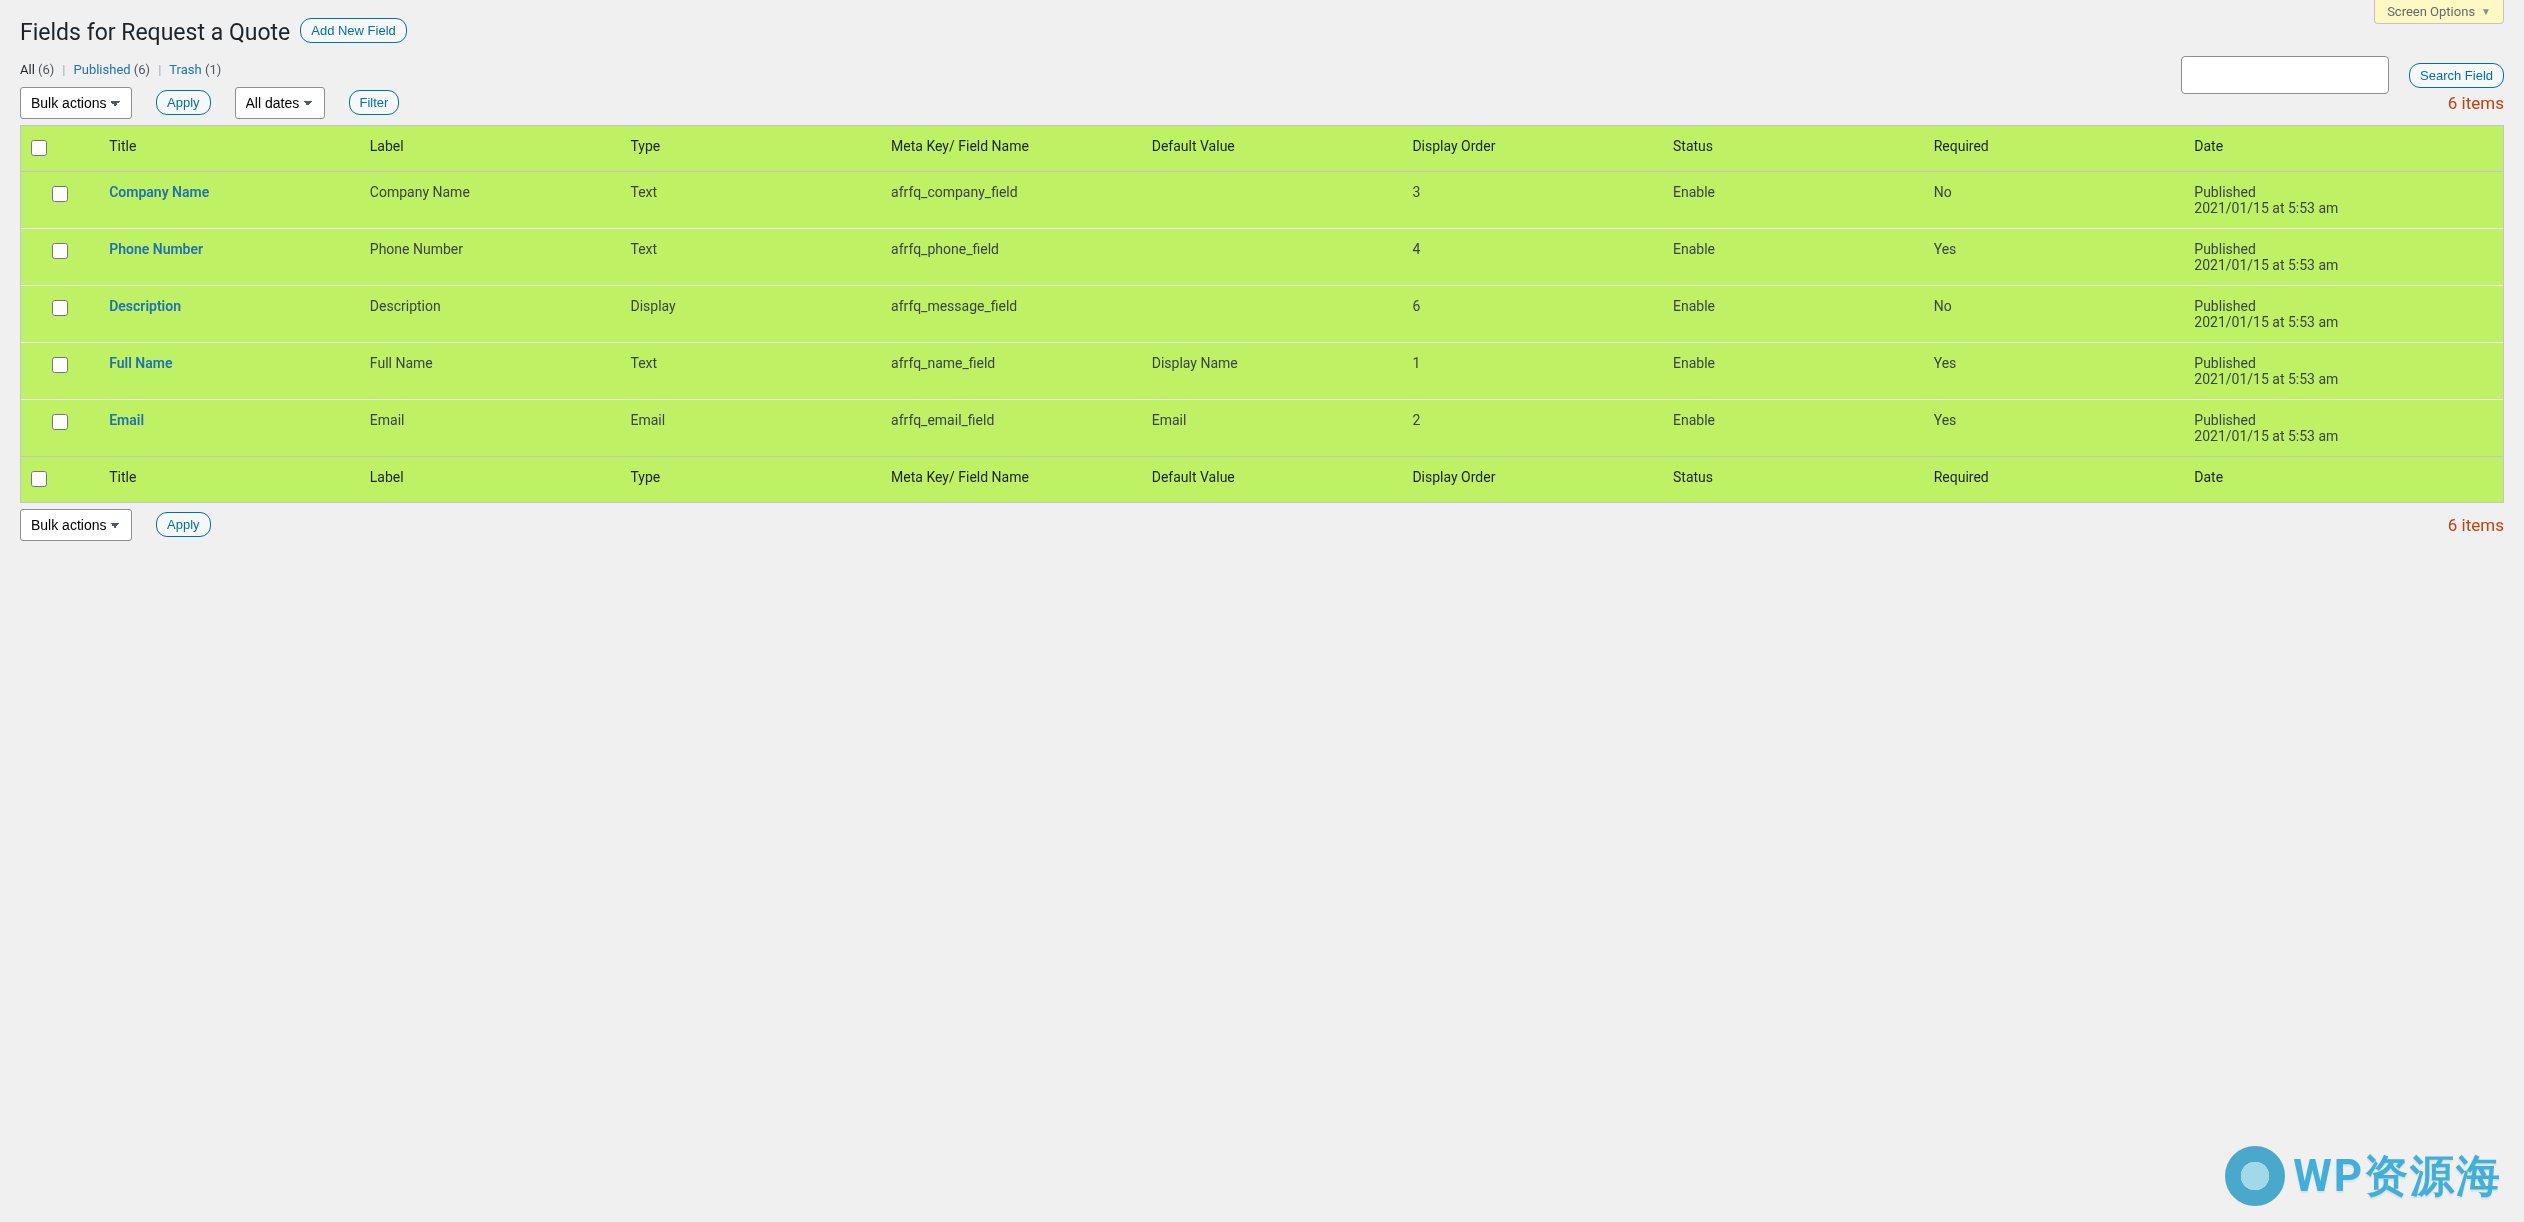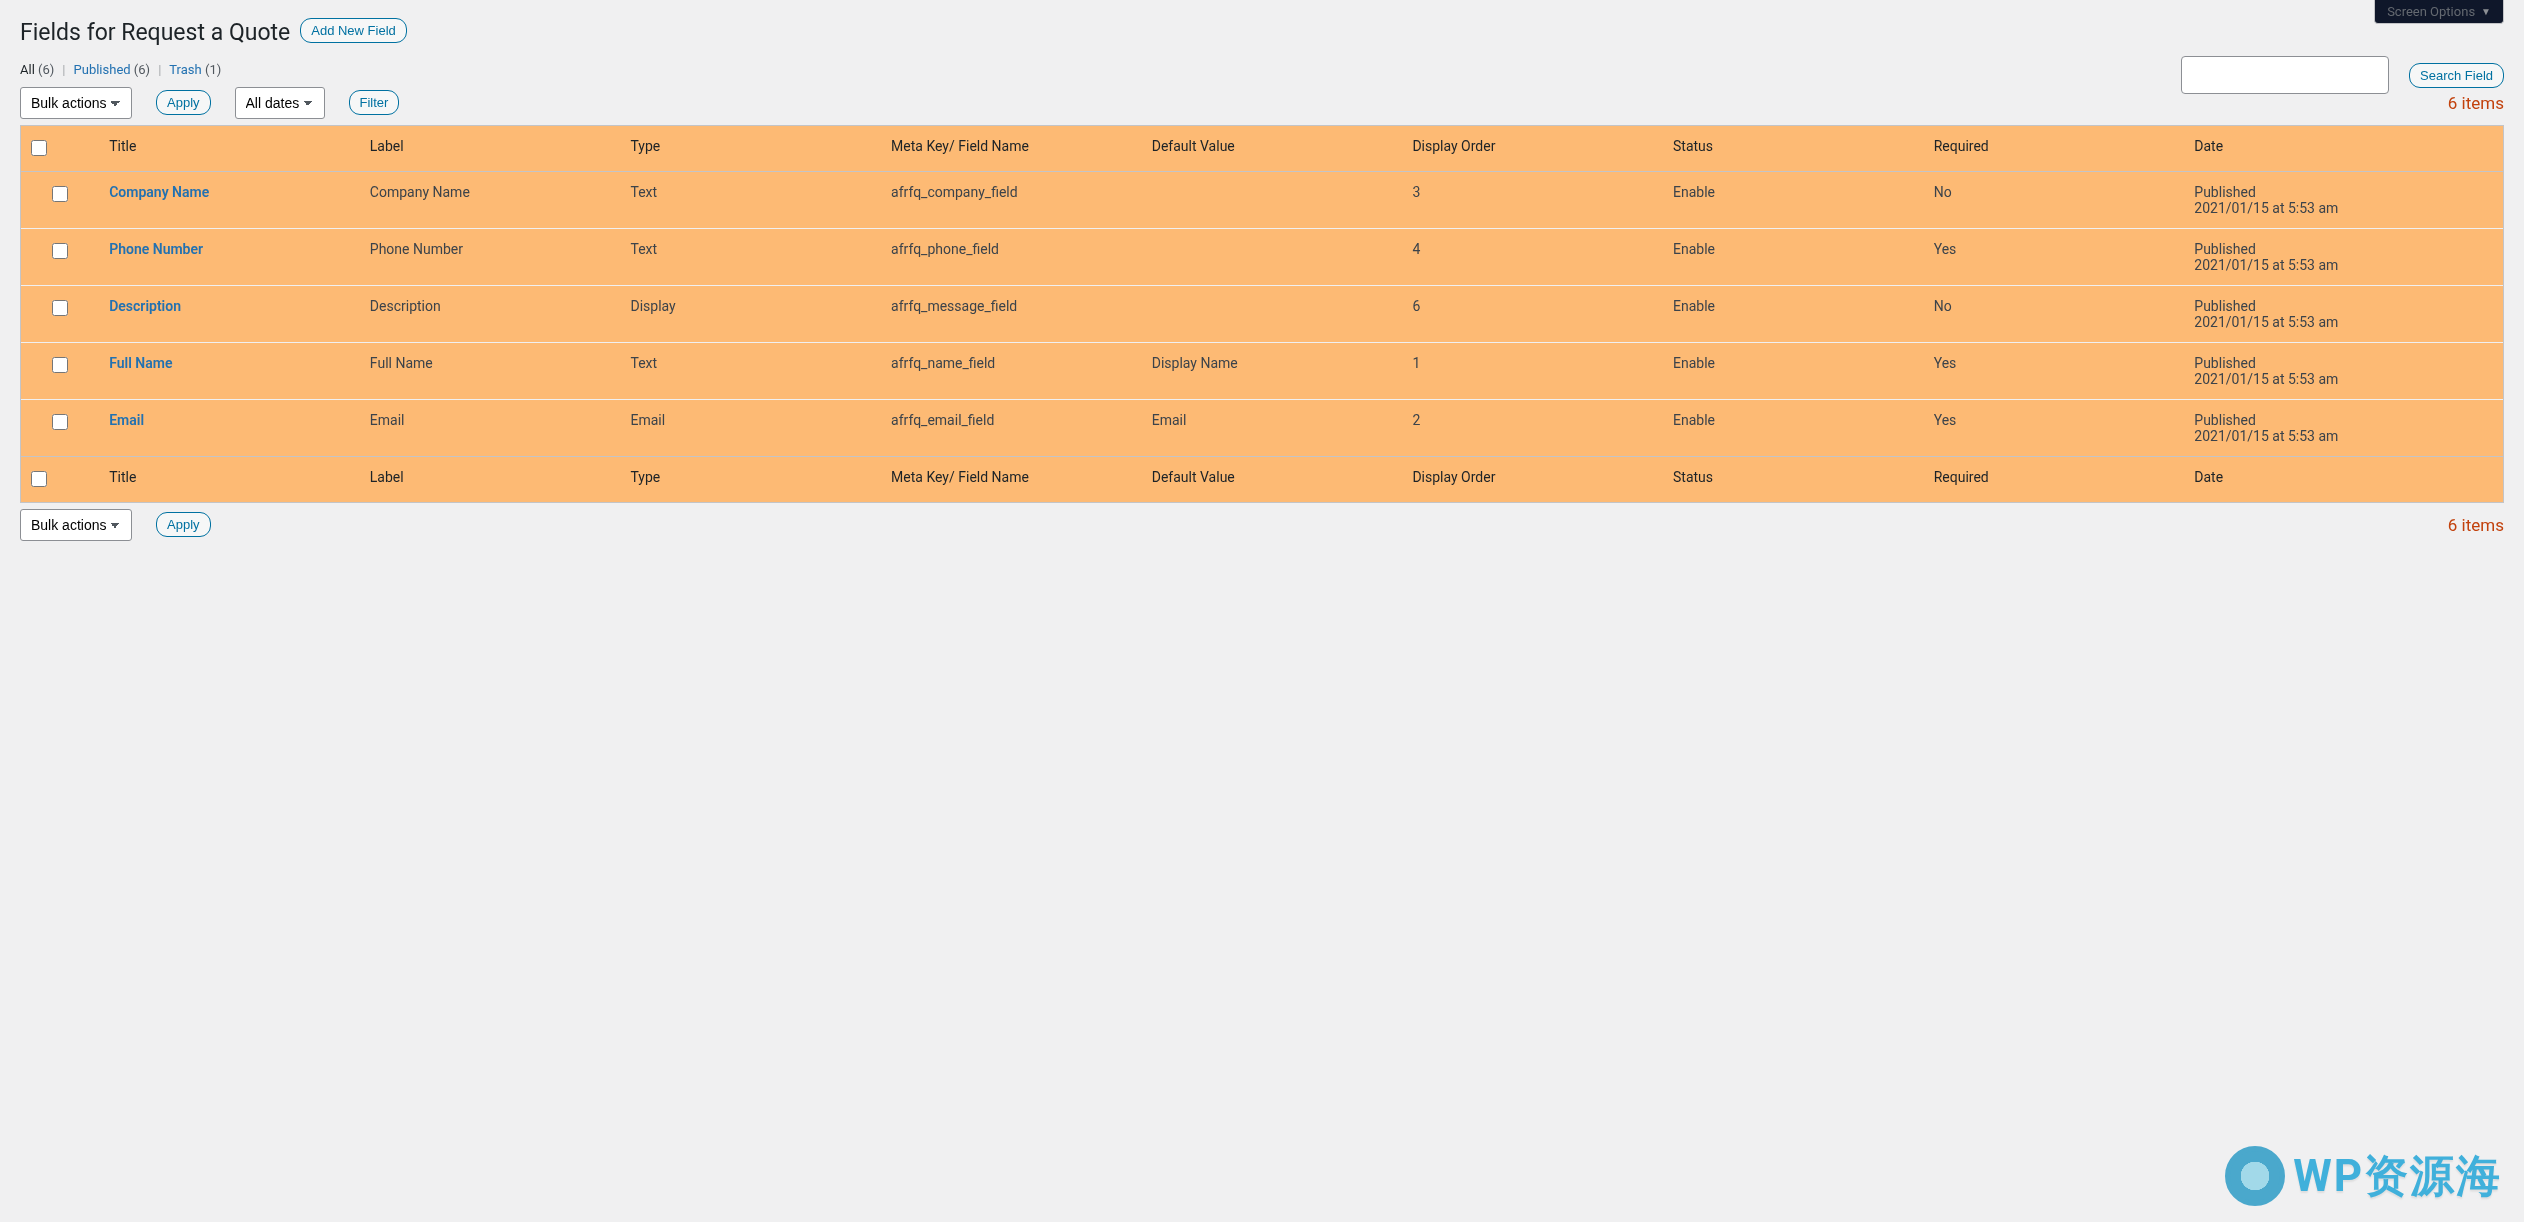--- a/index.html
+++ b/index.html
@@ -1,32 +1,32 @@
 <!DOCTYPE html>
 <html><head>
 <meta charset="utf-8">
 <style>
 html,body{margin:0;padding:0;font-family:-apple-system,BlinkMacSystemFont,"Segoe UI",Roboto,Helvetica,Arial,sans-serif;background:#f0f0f1;color:#1d2327;font-size:13px}
 .wrap{padding:10px 20px 20px}
 .header-row{display:flex;align-items:flex-start;margin:8px 0 14px 0;flex-wrap:wrap}
 .page-title{font-size:23px;font-weight:400;margin:0 10px 0 0;line-height:1.3}
 .btn{display:inline-block;border:1px solid #0071a1;color:#0071a1;background:#f6f7f7;border-radius:11px;padding:4px 10px;font-size:13px;cursor:pointer}
-.screen-options{position:absolute;top:0;right:20px;border:1px solid #c3c4c7;border-top:none;border-radius:0 0 4px 4px;background:#0f172a;padding:4px 12px;font-size:13px;color:#646970;cursor:pointer;display:flex;align-items:center;gap:6px}
+.screen-options{position:absolute;top:0;right:20px;border:1px solid #c3c4c7;border-top:none;border-radius:0 0 4px 4px;background:#fef9c3;padding:4px 12px;font-size:13px;color:#646970;cursor:pointer;display:flex;align-items:center;gap:6px}
 .screen-options .tri{font-size:10px;color:#8c8f94}
 .subsubsub{margin:0 0 10px 0;font-size:13px;display:flex;align-items:center;flex-wrap:wrap}
 .subsubsub a{color:#2271b1;text-decoration:none;cursor:pointer}
 .subsubsub .count{color:#50575e}
 .subsubsub .sep{color:#a7aaad;margin:0 8px}
 .subsubsub .current{color:#1d2327;font-weight:400}
 .search-box{position:absolute;right:20px;top:56px;display:flex;gap:20px;align-items:center}
 .search-box input[type=text]{border:1px solid #8c8f94;border-radius:4px;padding:4px 8px;height:28px;width:190px;font-size:14px;background:#fff}
 .tablenav{display:flex;align-items:center;gap:24px;margin:6px 0}
 .tablenav select{border:1px solid #8c8f94;border-radius:3px;padding:0 24px 0 10px;height:32px;font-size:14px;background:#fff;appearance:none;-webkit-appearance:none;background-image:linear-gradient(45deg,transparent 50%,#50575e 50%),linear-gradient(135deg,#50575e 50%,transparent 50%);background-position:calc(100% - 16px) 13px,calc(100% - 11px) 13px;background-size:5px 5px,5px 5px;background-repeat:no-repeat}
 .tablenav .count-right{margin-left:auto;color:#c2410c;font-size:17px}
-table.wp-list{width:100%;border-spacing:0;border:1px solid #c3c4c7;background:#fdba74;margin-top:6px}
+table.wp-list{width:100%;border-spacing:0;border:1px solid #c3c4c7;background:#bef264;margin-top:6px}
 table.wp-list thead th,table.wp-list tfoot th{text-align:left;font-weight:400;font-size:14px;color:#1d2327;padding:12px 10px;border-bottom:1px solid #c3c4c7;vertical-align:top}
 table.wp-list tfoot th{border-top:1px solid #c3c4c7;border-bottom:none}
 table.wp-list tbody td{padding:12px 10px;vertical-align:top;font-size:14px;color:#3c434a;border-top:1px solid #f0f0f1}
 table.wp-list tbody tr:first-child td{border-top:none}
 .check-col{width:34px;text-align:center}
 .check-col input{width:16px;height:16px;margin:2px 0 0 0;border:1px solid #8c8f94;border-radius:4px;cursor:pointer}
 .sortable-col{color:#2271b1;cursor:pointer}
 .row-title{color:#2271b1;font-weight:600;cursor:pointer}
 .col-title{width:160px}
 .col-label{width:160px}

